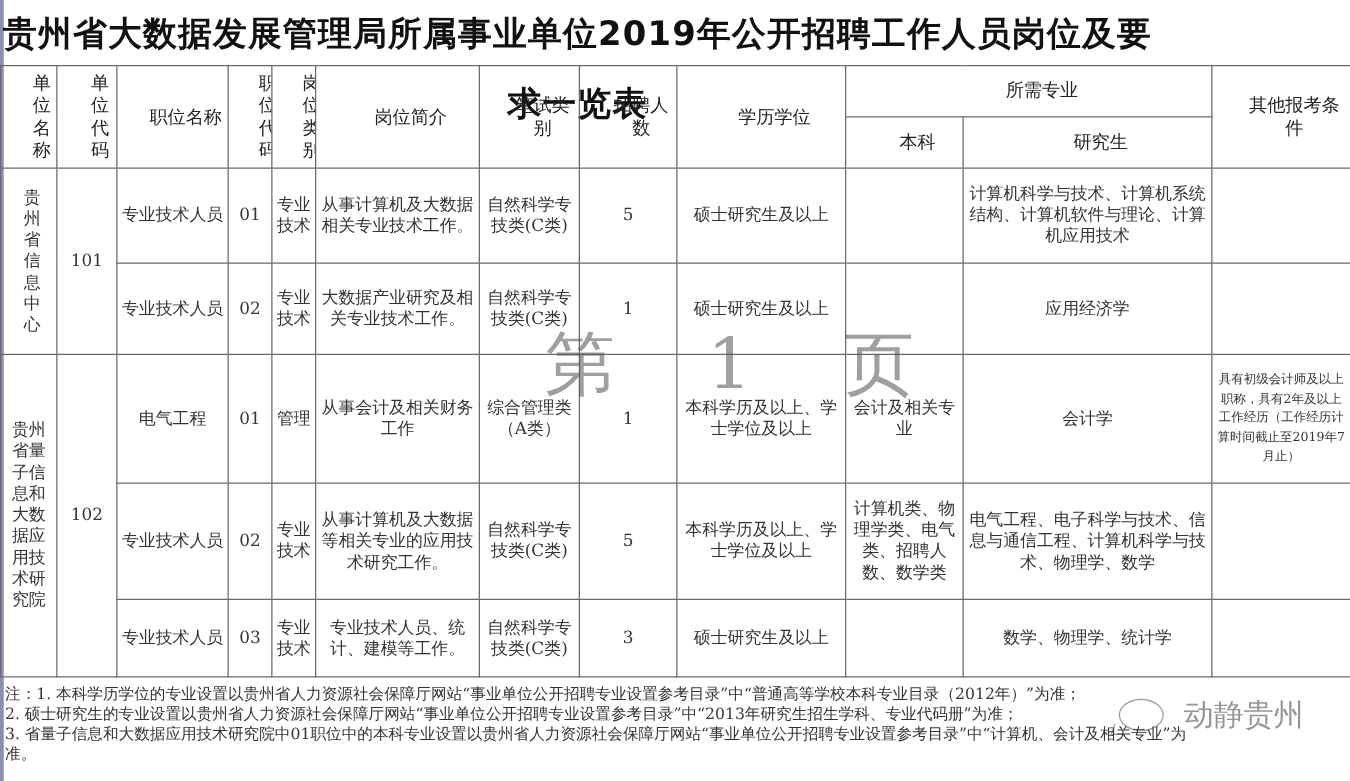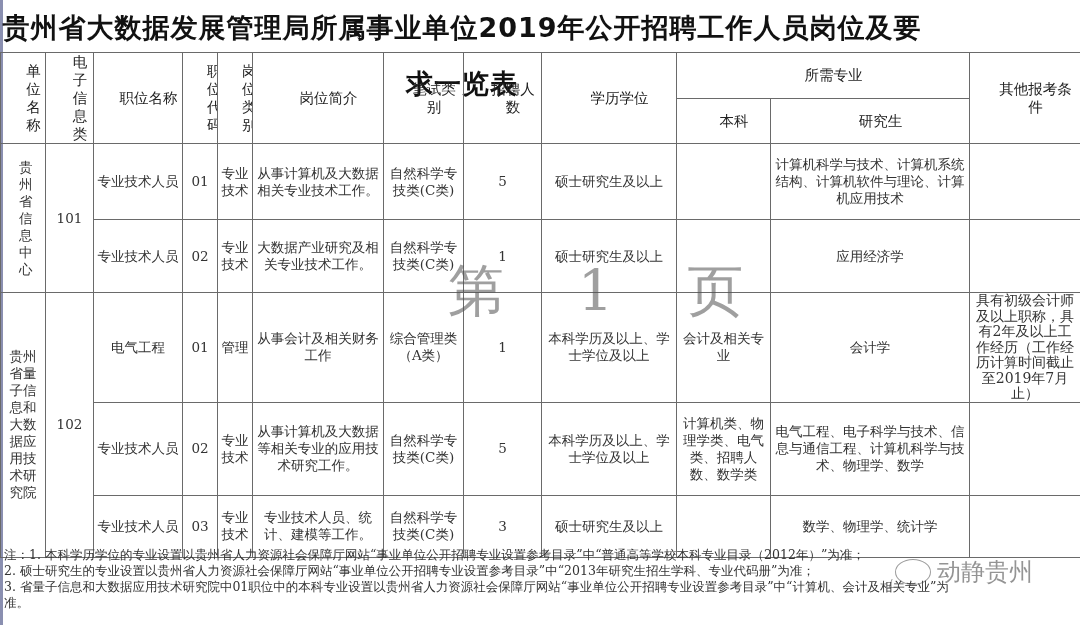--- a/index.html
+++ b/index.html
@@ -10,24 +10,24 @@
   .title { position:absolute; left:0; top:0; width:924px; height:52px; line-height:56px;
            text-align:center; font-size:27px; font-weight:bold; color:#111;
            font-family: "DejaVu Sans", "Liberation Sans", sans-serif; letter-spacing:1px; }
   table.grid { position:absolute; left:0; top:52px; border-collapse:collapse; table-layout:fixed; width:1080px; }
   table.grid td, table.grid th { border:1px solid #6a6a6a; padding:0 3px; font-weight:normal;
            font-size:13.5px; line-height:17px; color:#333; vertical-align:middle; text-align:center; overflow:hidden; }
   table.grid th { color:#222; font-size:14.5px; line-height:18px;padding-left:24px; }
   .left { text-align:right; }
   .vert { line-height:17px; }
   .notes { position:absolute; left:4px; top:547px; width:911px; font-size:12.5px; line-height:16px; color:#333; white-space:nowrap; }
-  .watermark { position:absolute; left:448px; top:254px; font-size:56px; color:rgba(80,80,80,0.55);
+  .watermark { position:absolute; left:436px; top:254px; font-size:56px; color:rgba(80,80,80,0.55);
                letter-spacing:28px; font-family:"DejaVu Serif", serif; pointer-events:none;text-align:right; }
   .brand { position:absolute; left:895px; top:556px; font-size:24px; color:rgba(60,60,60,0.55);
-           font-family:"DejaVu Sans", sans-serif; pointer-events:none; display:flex; align-items:center; gap:6px; }
+           font-family:"DejaVu Sans", sans-serif; pointer-events:none; display:flex; align-items:center; gap:16px; }
   .brand .bubble { width:34px; height:24px; border:1.5px solid rgba(60,60,60,0.5); border-radius:50%; position:relative; }
   .brand .bubble::after { content:""; position:absolute; left:-6px; bottom:-4px; width:8px; height:8px;
            border-left:1.5px solid rgba(60,60,60,0.5); border-bottom:1.5px solid rgba(60,60,60,0.5); transform:skewX(-20deg); }
 </style>
 </head>
 <body>
 
 <div class="frame"></div>
 
 <div class="title">贵州省大数据发展管理局所属事业单位2019年公开招聘工作人员岗位及要求一览表</div>
@@ -43,21 +43,21 @@
       <col style="width:80px">
       <col style="width:78px">
     <col style="width:135px">
       <col style="width:94px">
       <col style="width:199px">
       <col style="width:111px">
   </colgroup>
   <tbody>
       <tr style="height:41px">
     <th rowspan="2">单位名称</th>
-    <th rowspan="2">电子信息类</th>
+    <th rowspan="2">单位代码</th>
     <th rowspan="2">职位名称</th>
     <th rowspan="2" class="vert">职位代码</th>
     <th rowspan="2" class="vert">岗位类别</th>
     <th rowspan="2">岗位简介</th>
     <th rowspan="2">笔试类别</th>
     <th rowspan="2">招聘人数</th>
     <th rowspan="2">学历学位</th>
     <th colspan="2">所需专业</th>
     <th rowspan="2">其他报考条件</th>
   </tr>
@@ -98,21 +98,21 @@
     <td rowspan="3">102</td>
     <td>电气工程</td>
     <td>01</td>
     <td>管理</td>
     <td class="left">从事会计及相关财务工作</td>
     <td>综合管理类（A类）</td>
     <td>1</td>
     <td>本科学历及以上、学士学位及以上</td>
     <td>会计及相关专业</td>
     <td>会计学</td>
-    <td class="left" style="font-size:14px;line-height:15.5px">具有初级会计师及以上职称，具有2年及以上工作经历（工作经历计算时间截止至2019年7月止）</td>
+    <td class="left" style="font-size:10px;line-height:15.5px">具有初级会计师及以上职称，具有2年及以上工作经历（工作经历计算时间截止至2019年7月止）</td>
   </tr>
   <tr style="height:93px">
     <td>专业技术人员</td>
     <td>02</td>
     <td>专业技术</td>
     <td class="left">从事计算机及大数据等相关专业的应用技术研究工作。</td>
     <td class="left">自然科学专技类(C类)</td>
     <td>5</td>
     <td>本科学历及以上、学士学位及以上</td>
     <td class="left">计算机类、物理学类、电气类、招聘人数、数学类</td>

